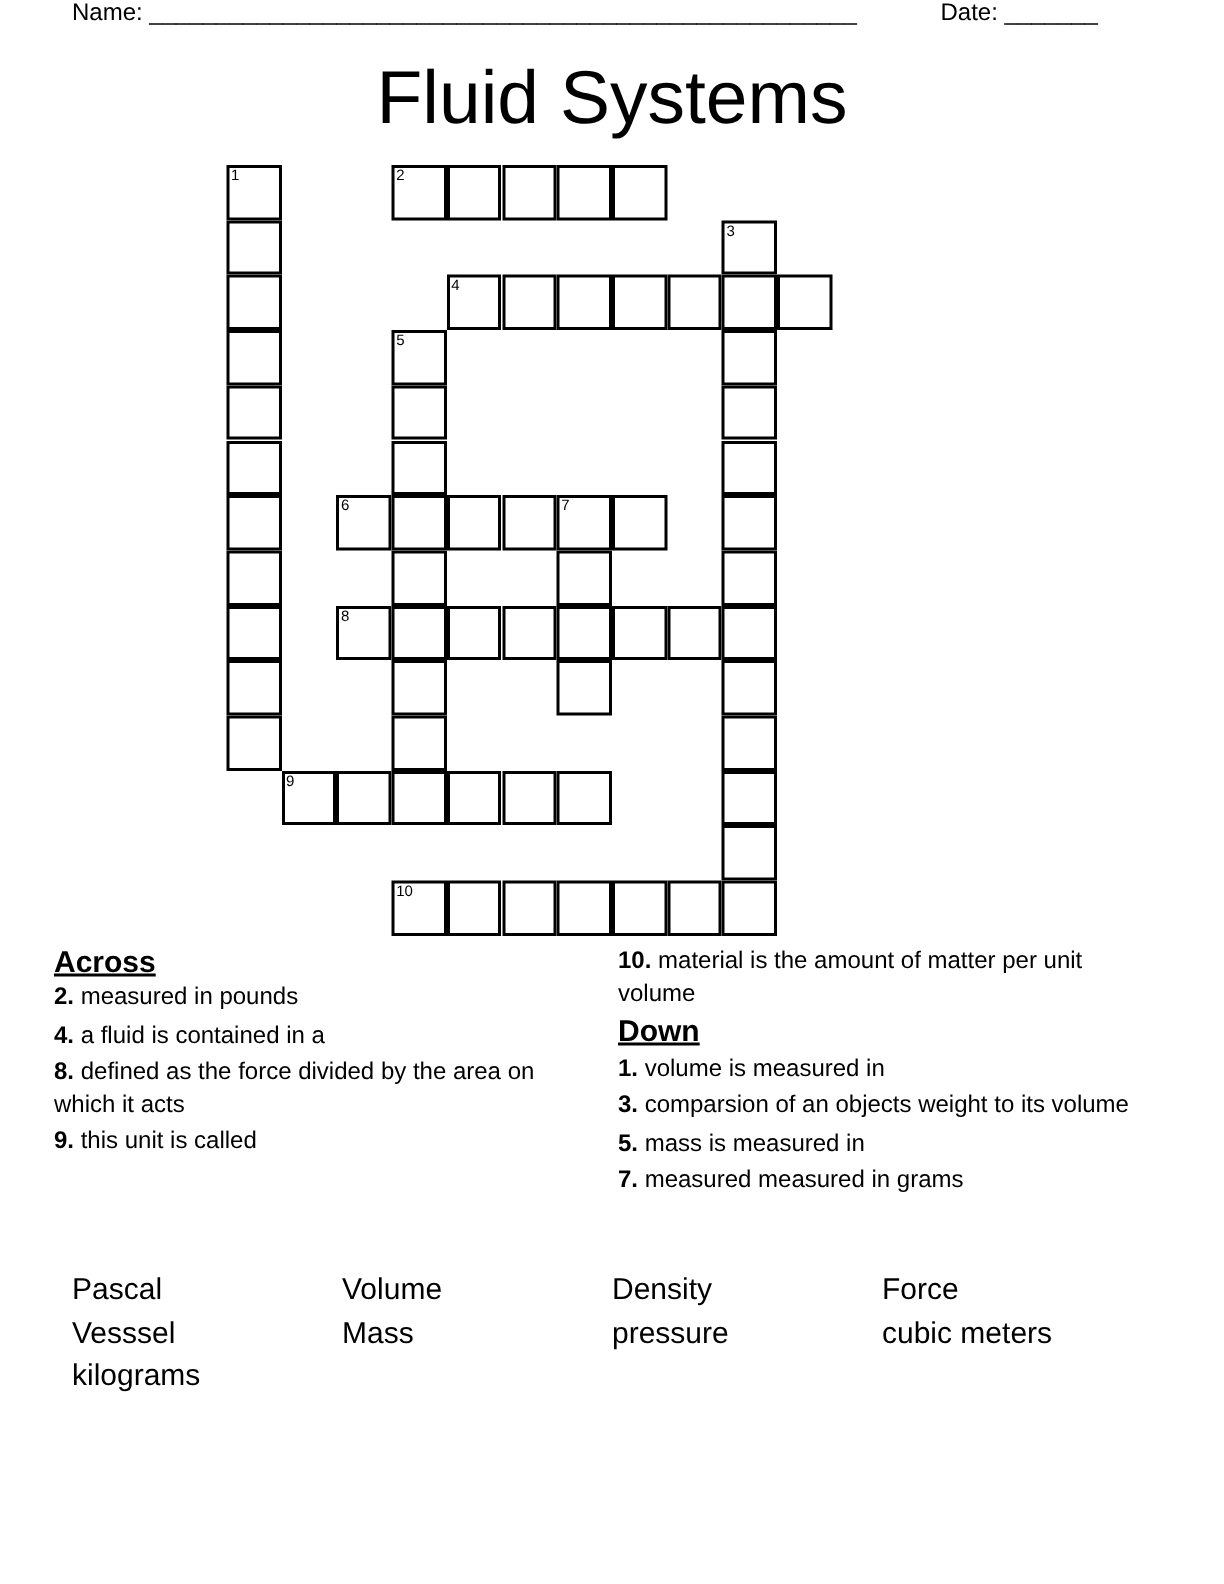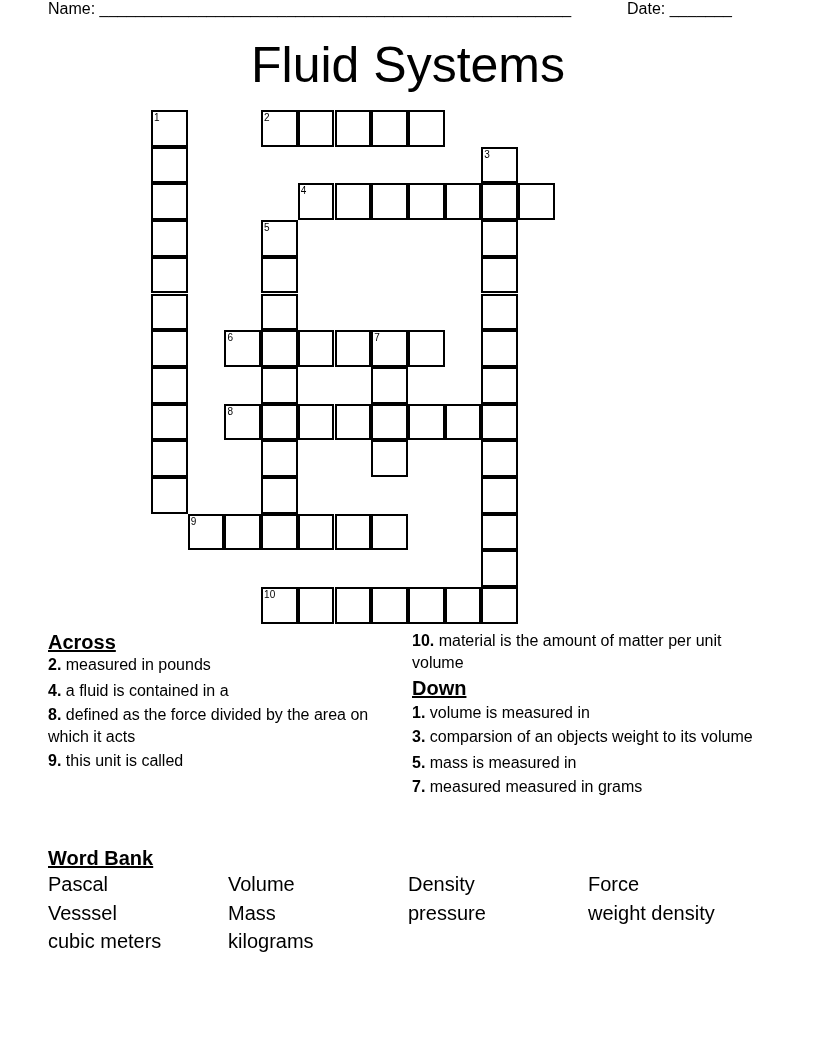--- a/index.html
+++ b/index.html
@@ -6,21 +6,21 @@
   body { width: 816px; height: 1056px; position: relative; overflow: hidden;
          font-family: "Liberation Sans", sans-serif; color: #000; }
   .header { position: absolute; top: 0; left: 48px; font-size: 16px; line-height: 18px; white-space: pre; }
   .date { position: absolute; top: 0; left: 627px; font-size: 16px; line-height: 18px; white-space: pre; }
   .title { position: absolute; top: 35px; left: 0; width: 816px; text-align: center;
            font-size: 50px; line-height: 60px; }
   #grid { position: absolute; left: 151px; top: 110px; }
   .cell { position: absolute; width: 36.7px; height: 36.7px; box-sizing: border-box;
           border: 2px solid #000; background: #fff; }
   .cell .num { position: absolute; left: 1px; top: 0; font-size: 10px; line-height: 11px; }
-  .clues-left { position: absolute; left: 48px; top: 630px; width: 345px; }
+  .clues-left { position: absolute; left: 36px; top: 630px; width: 345px; }
   .clues-right { position: absolute; left: 412px; top: 630px; width: 345px; }
   .heading { font-weight: bold; text-decoration: underline; font-size: 20px; line-height: 24px; }
   .clue { font-size: 16px; line-height: 22px; margin-bottom: 2px; }
   .clue .n { font-weight: bold; }
   .wordbank { position: absolute; left: 48px; top: 846px; width: 720px; }
   .wb-grid { display: grid; grid-template-columns: 180px 180px 180px 180px; font-size: 20px; line-height: 28.5px; }
 </style>
 </head>
 <body>
 
@@ -130,26 +130,24 @@
 <div class="clues-right">
   <div class="clue"><span class="n">10.</span><span> material is the amount of matter per unit volume</span></div>
   <div class="heading" style="margin-bottom:2px">Down</div>
   <div class="clue"><span class="n">1.</span><span> volume is measured in</span></div>
   <div class="clue"><span class="n">3.</span><span> comparsion of an objects weight to its volume</span></div>
   <div class="clue" style="margin-top:4px"><span class="n">5.</span><span> mass is measured in</span></div>
   <div class="clue"><span class="n">7.</span><span> measured measured in grams</span></div>
 </div>
 
 <div class="wordbank">
-  <div class="heading">Word Bank</div>
   <div class="wb-grid">
     <div>Pascal</div>
     <div>Volume</div>
     <div>Density</div>
     <div>Force</div>
     <div>Vesssel</div>
     <div>Mass</div>
     <div>pressure</div>
-    <div>weight density</div>
     <div>cubic meters</div>
     <div>kilograms</div>
   </div>
 </div>
 
 </body></html>

